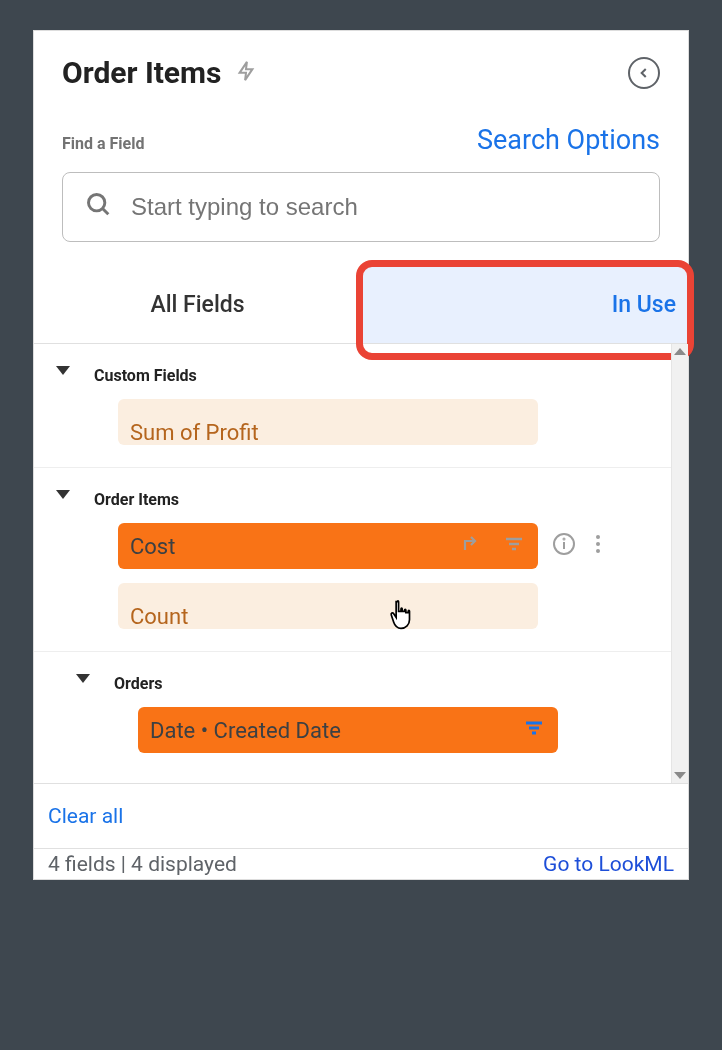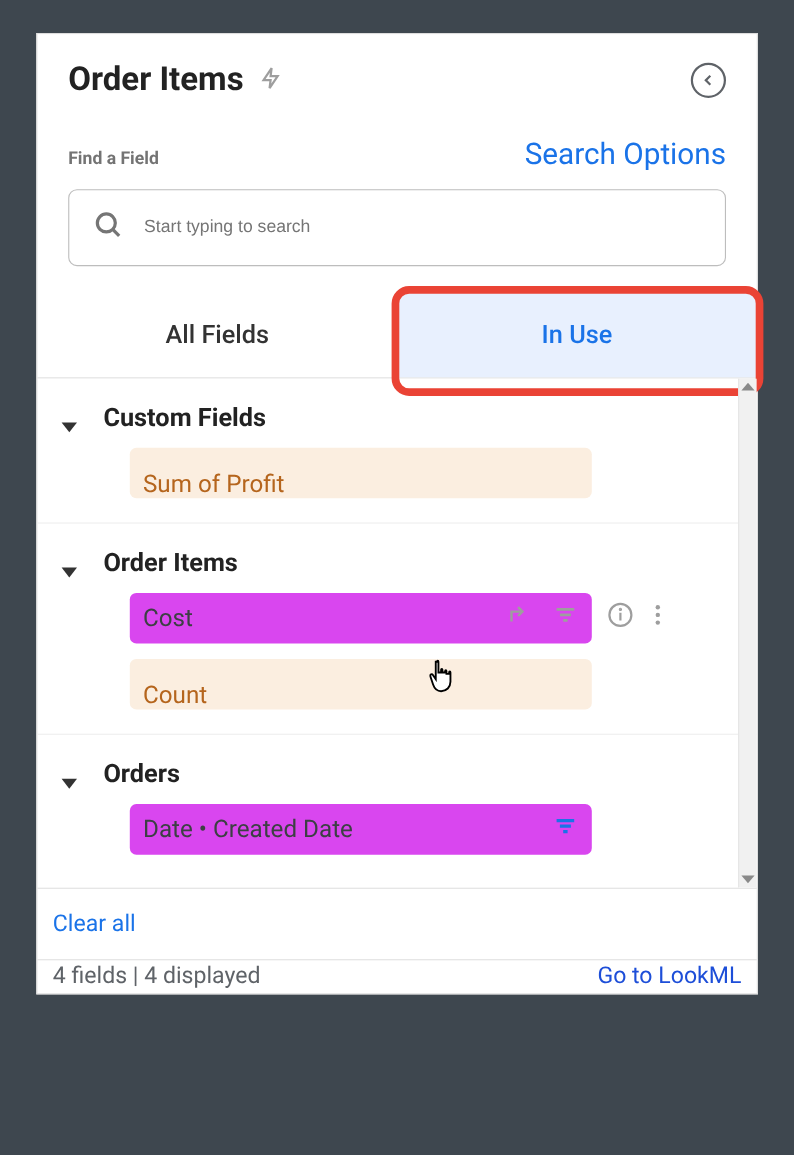--- a/index.html
+++ b/index.html
@@ -72,21 +72,21 @@
     height: 70px;
     display: flex;
     align-items: center;
     padding: 0 22px;
   }
   .search-icon { color: #757575; margin-right: 18px; }
   .search-input {
     flex: 1;
     border: none;
     outline: none;
-    font-size: 16px;
+    font-size: 24px;
     color: #333;
   }
   .search-input::placeholder { color: #757575; }
 
   
   .tabs {
     display: flex;
     border-bottom: 1px solid #e0e0e0;
     position: relative;
   }
@@ -95,20 +95,21 @@
     text-align: center;
     padding: 25px 12px;
     font-size: 23px;
     font-weight: 500;
     color: #333;
     cursor: pointer;
   }
   .tab.active {
     color: #1a73e8;
     background: #e8f0fe;
+    text-align: right;
   }
   .highlight-box {
     position: absolute;
     right: -6px;
     top: -6px;
     width: 338px;
     height: 100px;
     border: 7px solid #ea4335;
     border-radius: 16px;
     pointer-events: none;
@@ -122,23 +123,23 @@
   }
   .scroll-area {
     padding-bottom: 8px;
   }
   .group {
     border-bottom: 1px solid #eee;
     padding: 22px 0 22px 0;
   }
   .group-header {
     display: flex;
-    align-items: flex-end;
+    align-items: flex-start;
     padding: 0 12px 0 22px;
-    font-size: 23px;
+    font-size: 16px;
     font-weight: 700;
     color: #222;
     cursor: pointer;
   }
   .caret {
     width: 0; height: 0;
     border-left: 7px solid transparent;
     border-right: 7px solid transparent;
     border-top: 9px solid #333;
     margin-right: 24px;
@@ -148,21 +149,21 @@
     width: 420px;
     height: 46px;
     border-radius: 6px;
     display: flex;
     align-items: center;
     padding: 0 12px;
     font-size: 22px;
     cursor: pointer;
     position: relative;
   }
-  .field-row.dimension { background: #d946ef; color: #3c4043; }
+  .field-row.dimension { background: #f97316; color: #3c4043; }
   .field-row.measure { background: #fbeee0; color: #b5651d; align-items: flex-end; }
   .field-row .label { flex: 1; }
   .row-icons {
     position: absolute;
     left: 420px;
     top: 0;
     height: 46px;
     display: flex;
     align-items: center;
     gap: 14px;
@@ -325,21 +326,21 @@
                 </svg>
               </span>
             </span>
           </div>
         </div>
         <div class="field-row measure">
           <span class="label">Count</span>
         </div>
       </div>
 
-      <div class="group" style="border-bottom:none;">
+      <div class="group" style="border-bottom:none;padding-left:20px;">
         <div class="group-header">
           <span class="caret"></span>
           <span>Orders</span>
         </div>
         <div class="field-row dimension">
           <span class="label">Date • Created Date</span>
           <span class="filter-blue">
             <svg width="24" height="24" viewBox="0 0 24 24" fill="none" stroke="currentColor" stroke-width="3">
               <line x1="4" y1="7" x2="20" y2="7"></line>
               <line x1="7" y1="12" x2="17" y2="12"></line>

